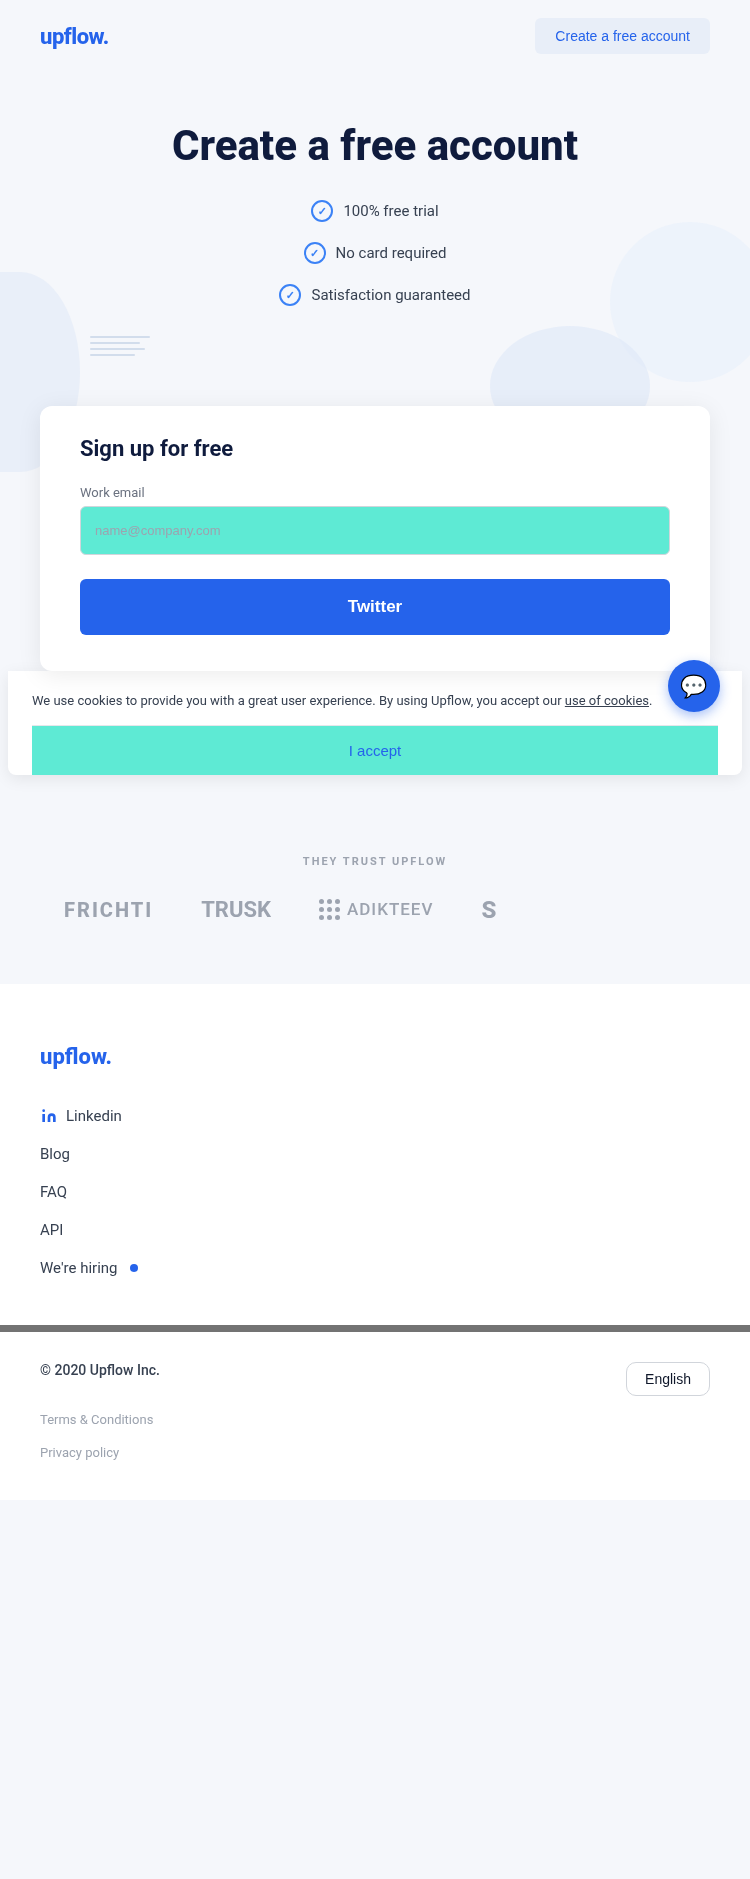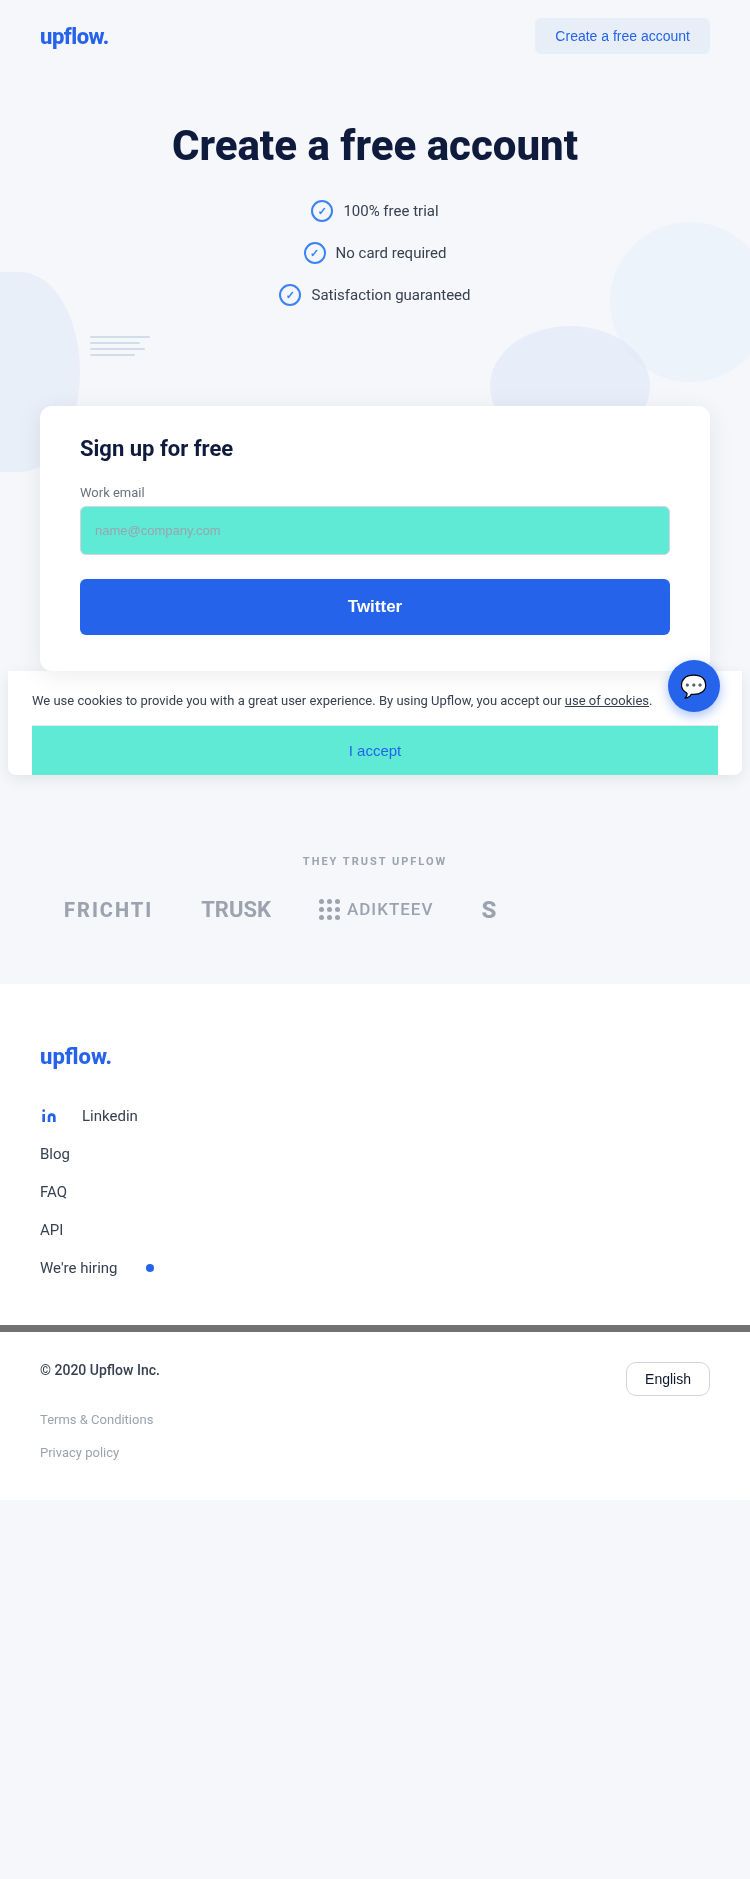--- a/index.html
+++ b/index.html
@@ -293,21 +293,21 @@
     .footer-logo span { color: #2563eb; }
 
     .footer-nav {
       display: flex;
       flex-direction: column;
       gap: 4px;
     }
     .footer-nav-item {
       display: flex;
       align-items: center;
-      gap: 24px;
+      gap: 8px;
       font-size: 15px;
       color: #374151;
       padding: 8px 0;
       cursor: pointer;
     }
     .footer-nav-item.social {
       color: #374151;
     }
     .social-icon {
       width: 18px;

